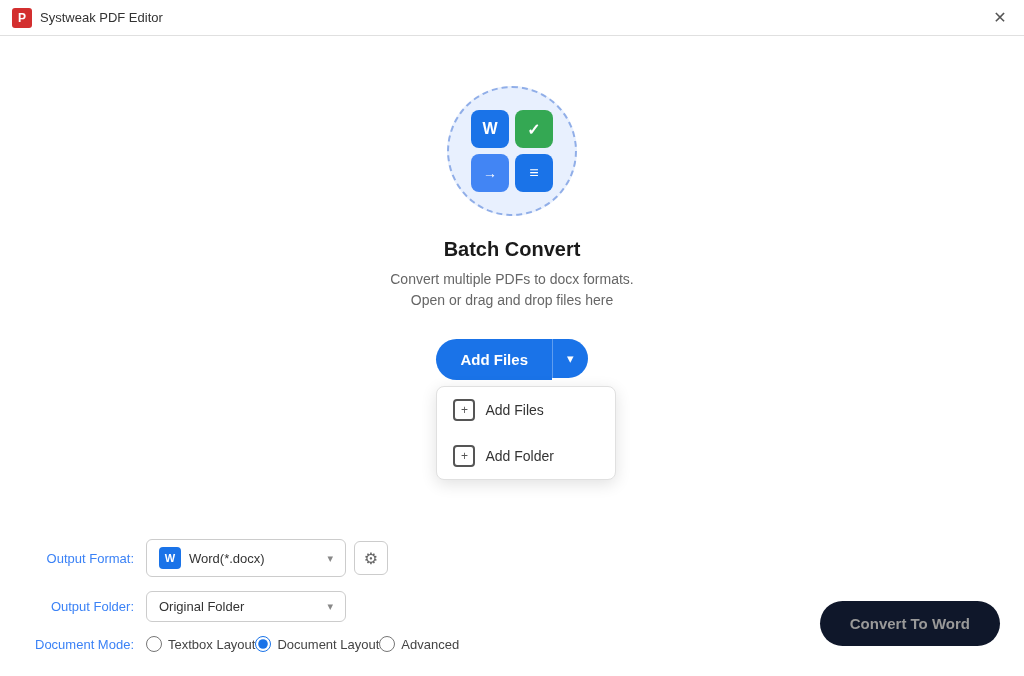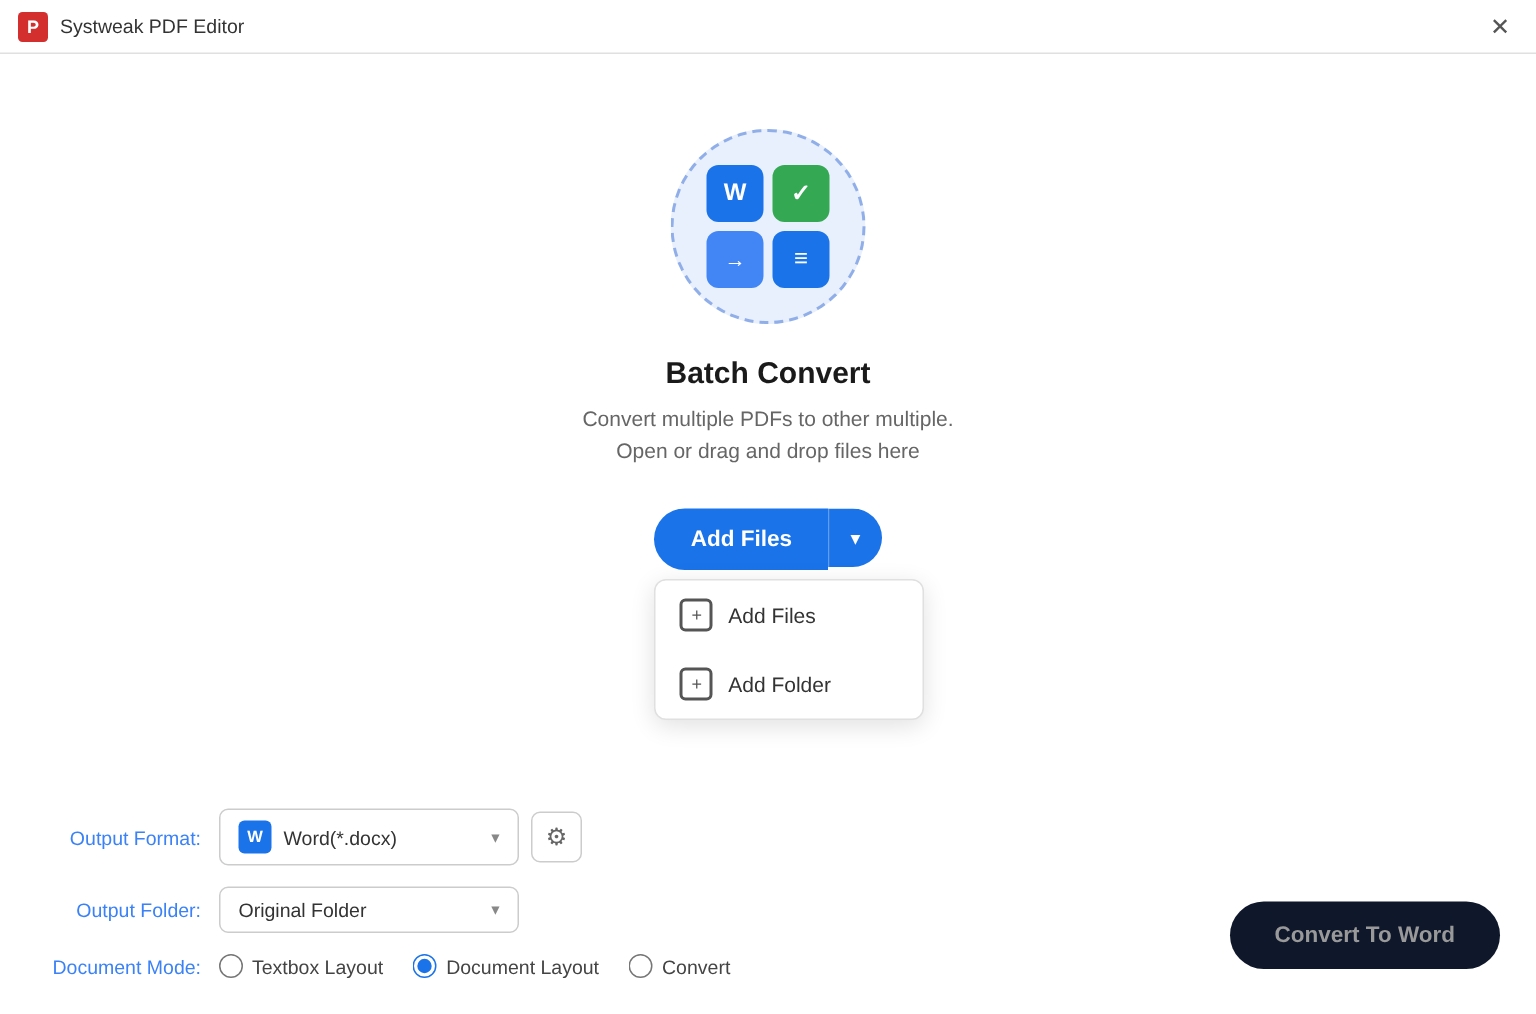--- a/index.html
+++ b/index.html
@@ -264,21 +264,20 @@
 
     
     .convert-mode-row {
       display: flex;
       align-items: center;
       gap: 12px;
     }
     .radio-group {
       display: flex;
       align-items: center;
-      gap: 20px;
     }
     .radio-item {
       display: flex;
       align-items: center;
       gap: 6px;
       font-size: 13px;
       color: #444;
       cursor: pointer;
     }
     .radio-input {
@@ -335,21 +334,21 @@
         <span>→</span>
       </div>
       <div class="icon-cell excel">
         <span>≡</span>
       </div>
     </div>
   </div>
 
   <div class="batch-title">Batch Convert</div>
   <div class="batch-subtitle">
-    <span>Convert multiple PDFs to other multiple.</span><br>
+    <span>Convert multiple PDFs to docx formats.</span><br>
     <span>Open or drag and drop files here</span>
   </div>
 
   <div class="add-files-group">
     <button class="add-files-btn">Add Files</button>
     <button class="add-files-chevron">
       <span>▾</span>
     </button>
 
     <div class="dropdown-menu">
@@ -394,21 +393,21 @@
         <label class="radio-item">
           <input type="radio" class="radio-input" name="convert-mode" style="">
           <span>Textbox Layout</span>
         </label>
         <label class="radio-item">
           <input type="radio" class="radio-input" name="convert-mode" checked="" style="">
           <span>Document Layout</span>
         </label>
         <label class="radio-item">
           <input type="radio" class="radio-input" name="convert-mode" style="">
-          <span>Convert</span>
+          <span>Advanced</span>
         </label>
       </div>
     </div>
 
     <button class="convert-btn">Convert To Word</button>
 
   </div>
 </div>
 
 </body></html>

